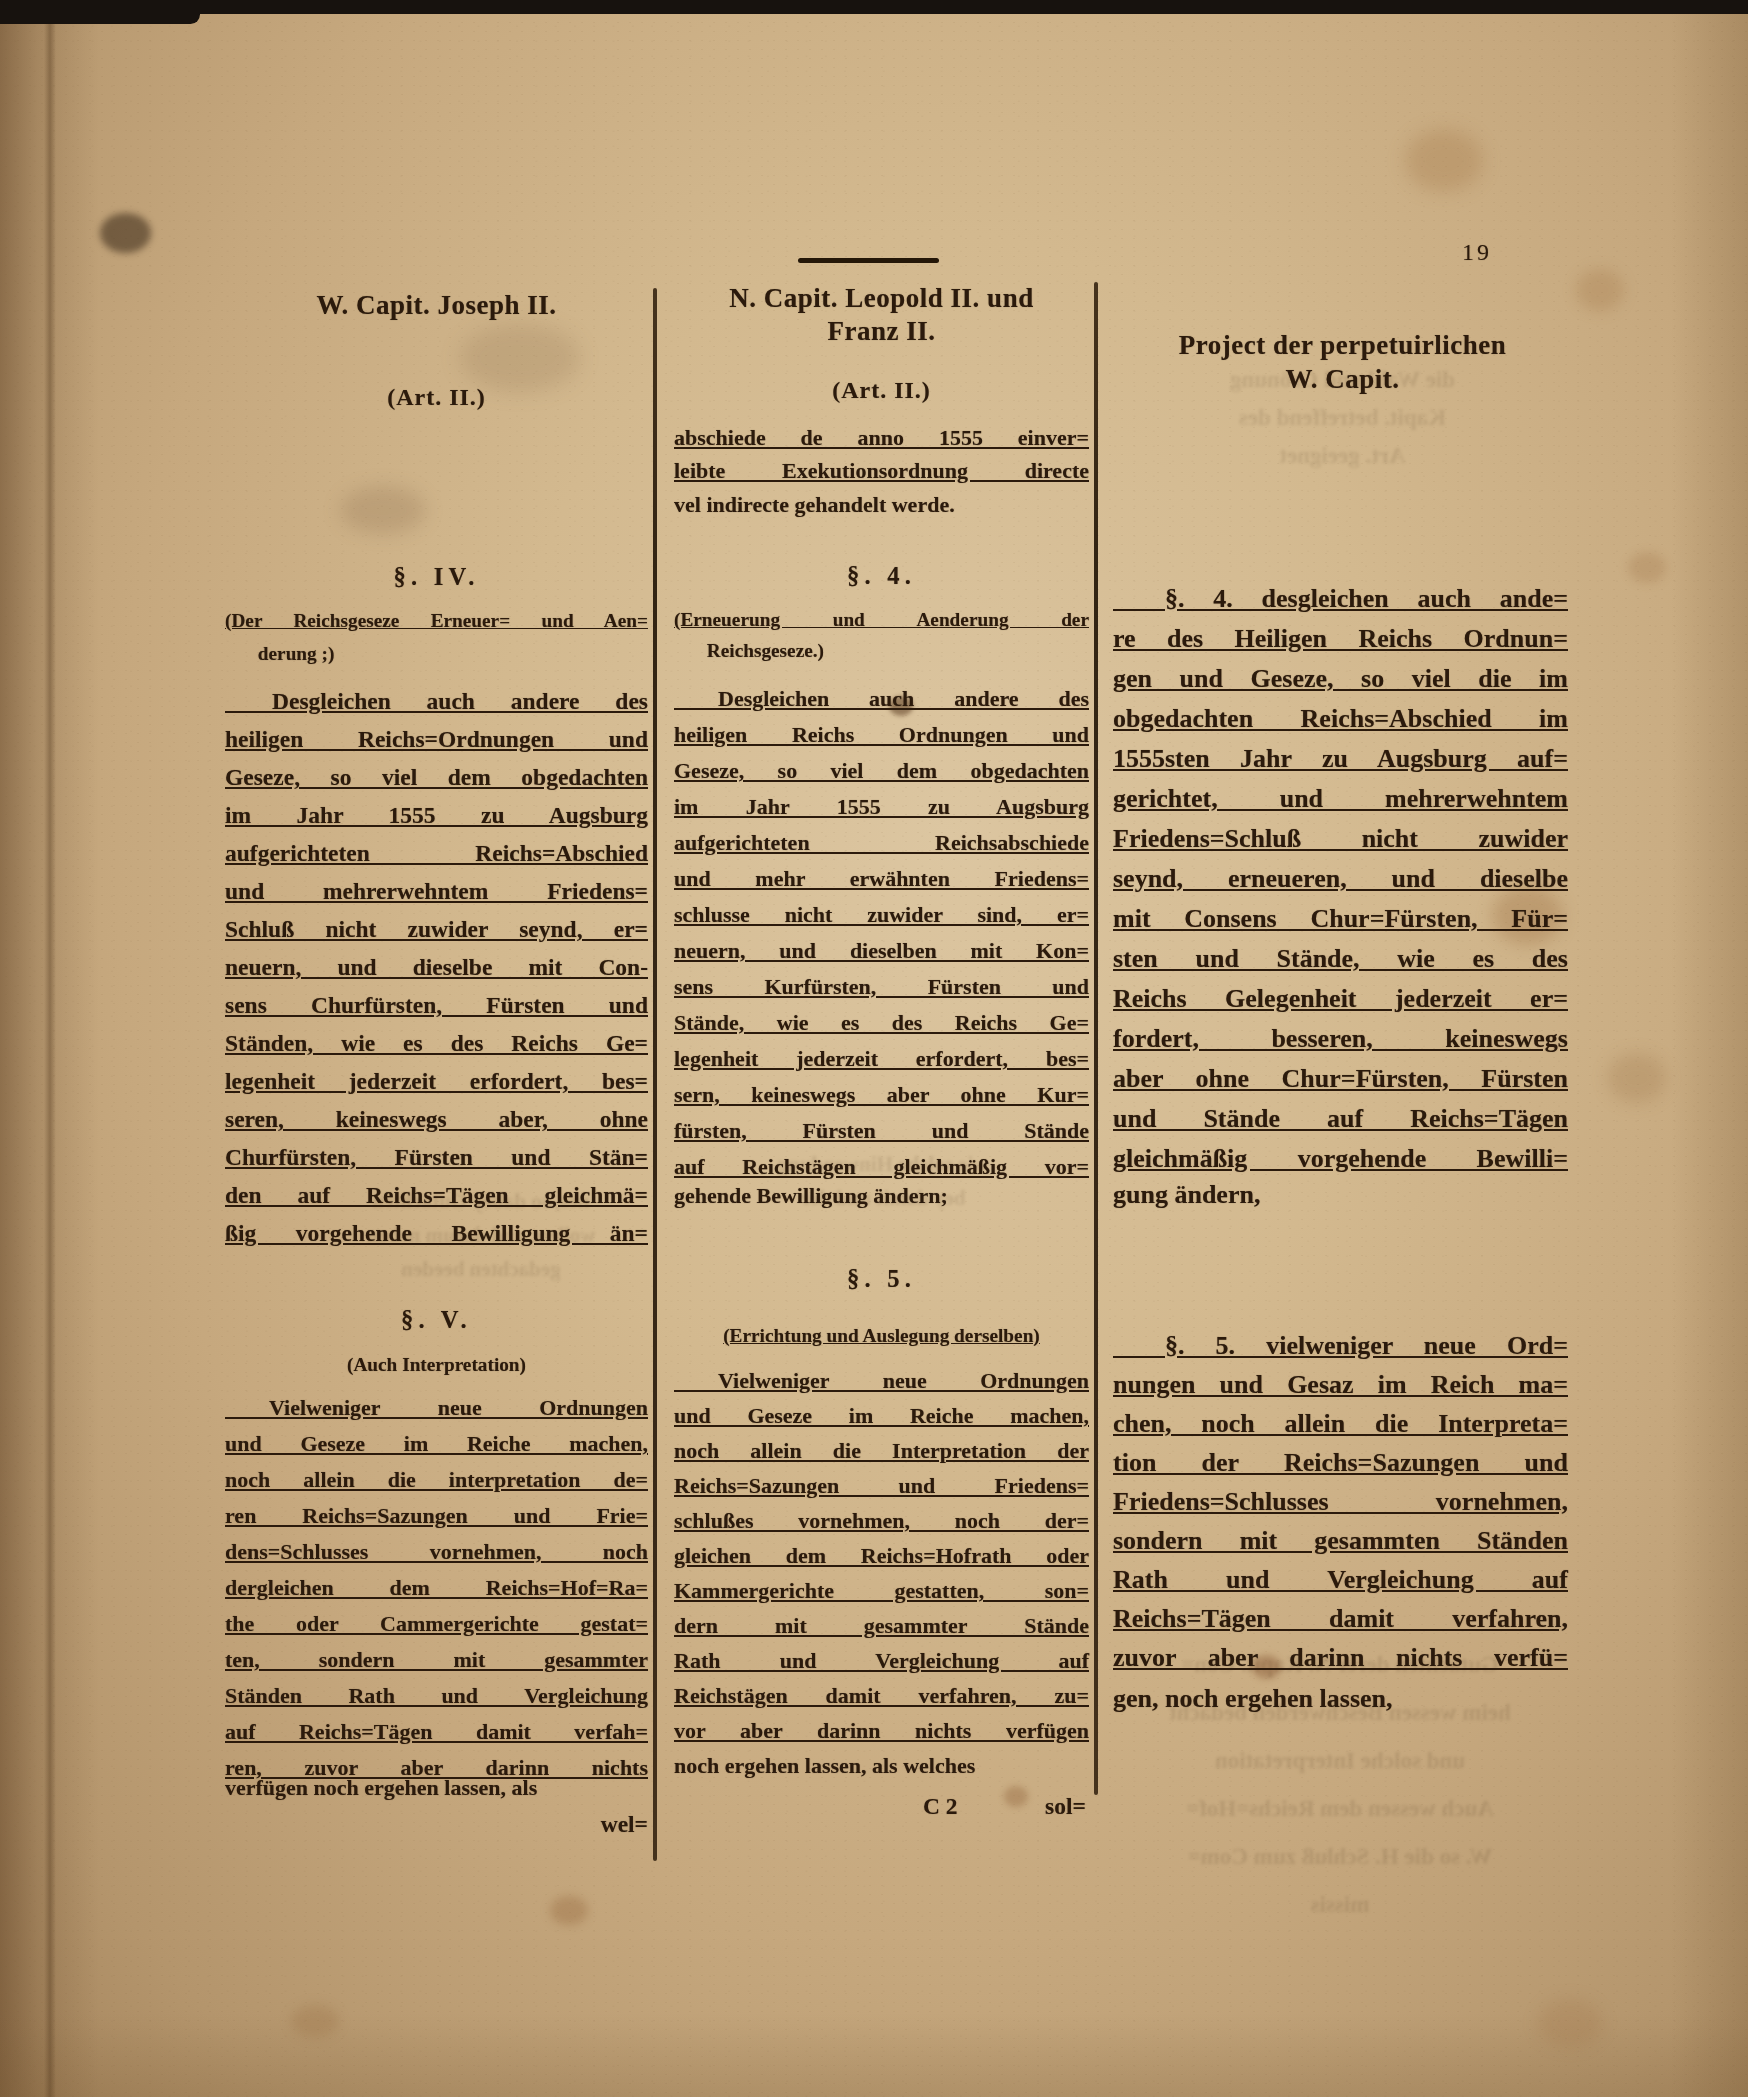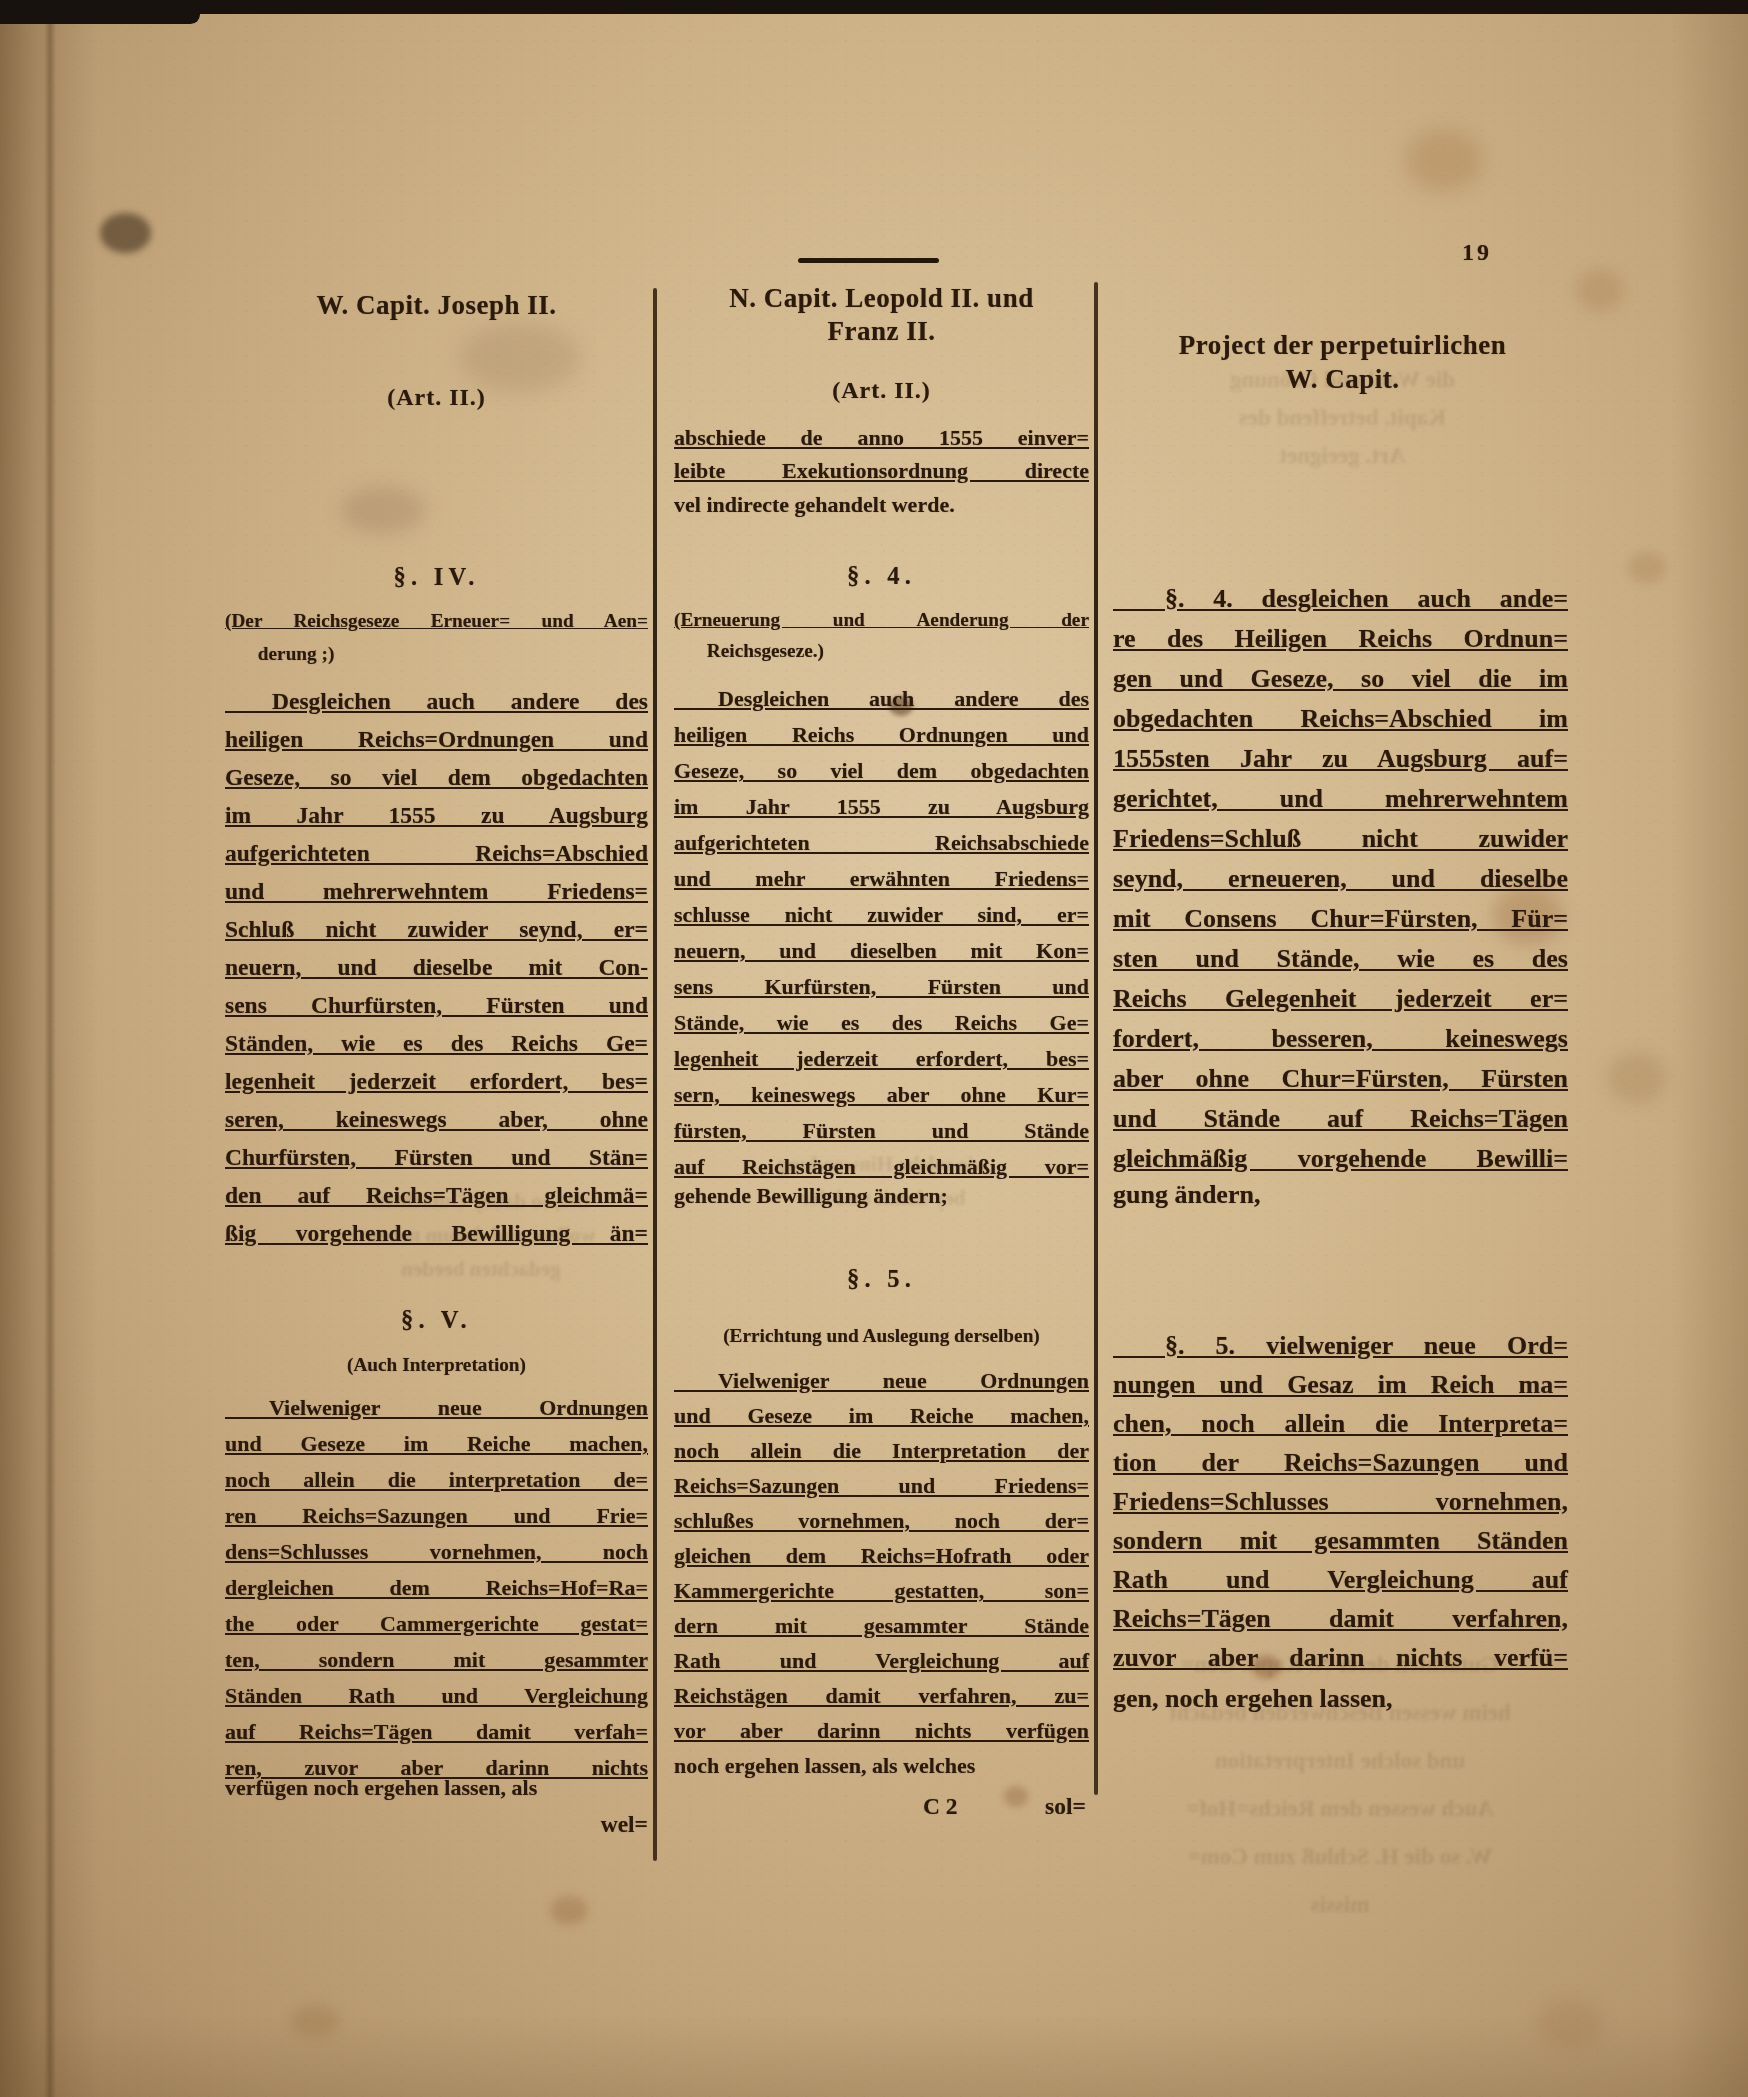--- a/index.html
+++ b/index.html
@@ -50,21 +50,21 @@
   .bod3 { font-size:26px; line-height:40px; }
   .bod3b{ font-size:26px; line-height:39px;margin-top:30px; }
   .last { text-align:left; }
 
   
   .vrule { position:absolute; width:3.7px; background:linear-gradient(180deg,#3a2814,#241708 18%,#2c1d0e 82%,#3a2814); border-radius:2.1px; opacity:.92; }
   #vr1 { left:653px; top:288px;  height:1573px; }
   #vr2 { left:1094px; top:282px;  height:1513px; }
   .hrule { position:absolute; left:798px; top:258px; width:141px; height:5.2px; background:#241708; border-radius:2.6px; }
 
-  .pagenum { position:absolute; left:1462px; top:239px; font-size:24px; font-weight:700; letter-spacing:3.1px; }
+  .pagenum { position:absolute; left:1462px; top:239px; font-size:24px; font-weight:400; letter-spacing:3.1px; }
 
   
   .sigrow { position:absolute; width:100%; height:37px; }
   .sig   { position:absolute; left:60%; font-size:23.5px; font-weight:700; }
   .catch { position:absolute; right:3.1px; font-size:23.5px; font-weight:700; }
 
   
   .ghost { position:absolute; transform:scaleX(-1); filter:blur(1.6px); opacity:.15;
            color:#5a4226; font-weight:700; white-space:pre-line; text-align:center; pointer-events:none; }
   #g1 { left:1123px; top:361px;  width:439px; font-size:23px; line-height:38px; }
@@ -201,21 +201,21 @@
 neuern, und dieselben mit Kon=
 sens Kurfürsten, Fürsten und
 Stände, wie es des Reichs Ge=
 legenheit jederzeit erfordert, bes=
 sern, keineswegs aber ohne Kur=
 fürsten, Fürsten und Stände
 auf Reichstägen gleichmäßig vor=</div>
     <div class="t bod2 last" style="left:0; top:1178px; width:100%;">gehende Bewilligung ändern;</div>
 
     <div class="t sech ctr" style="left:0; top:1265px; width:100%;">§. 5.</div>
-    <div class="t cap ctr" style="left:0; top:1321px; width:100%;">(Errichtung und Auslegung derselben)</div>
+    <div class="t cap ctr" style="left:0; top:1321px; width:100%;text-decoration:underline;">(Errichtung und Auslegung derselben)</div>
     <div class="t bod2b jl pre" style="left:0; top:1363px; width:100%;">  Vielweniger neue Ordnungen
 und Geseze im Reiche machen,
 noch allein die Interpretation der
 Reichs=Sazungen und Friedens=
 schlußes vornehmen, noch der=
 gleichen dem Reichs=Hofrath oder
 Kammergerichte gestatten, son=
 dern mit gesammter Stände
 Rath und Vergleichung auf
 Reichstägen damit verfahren, zu=

